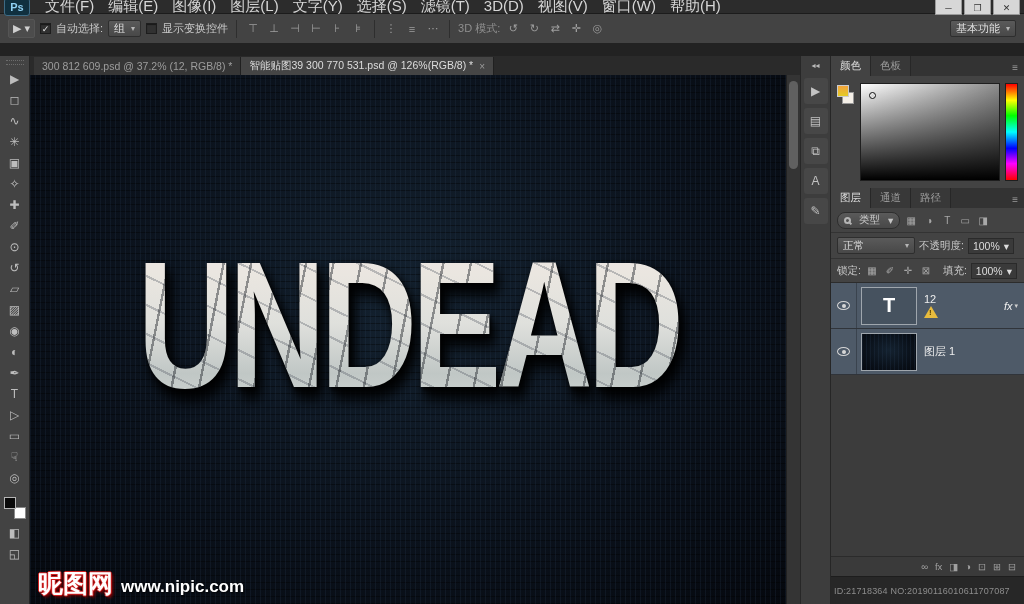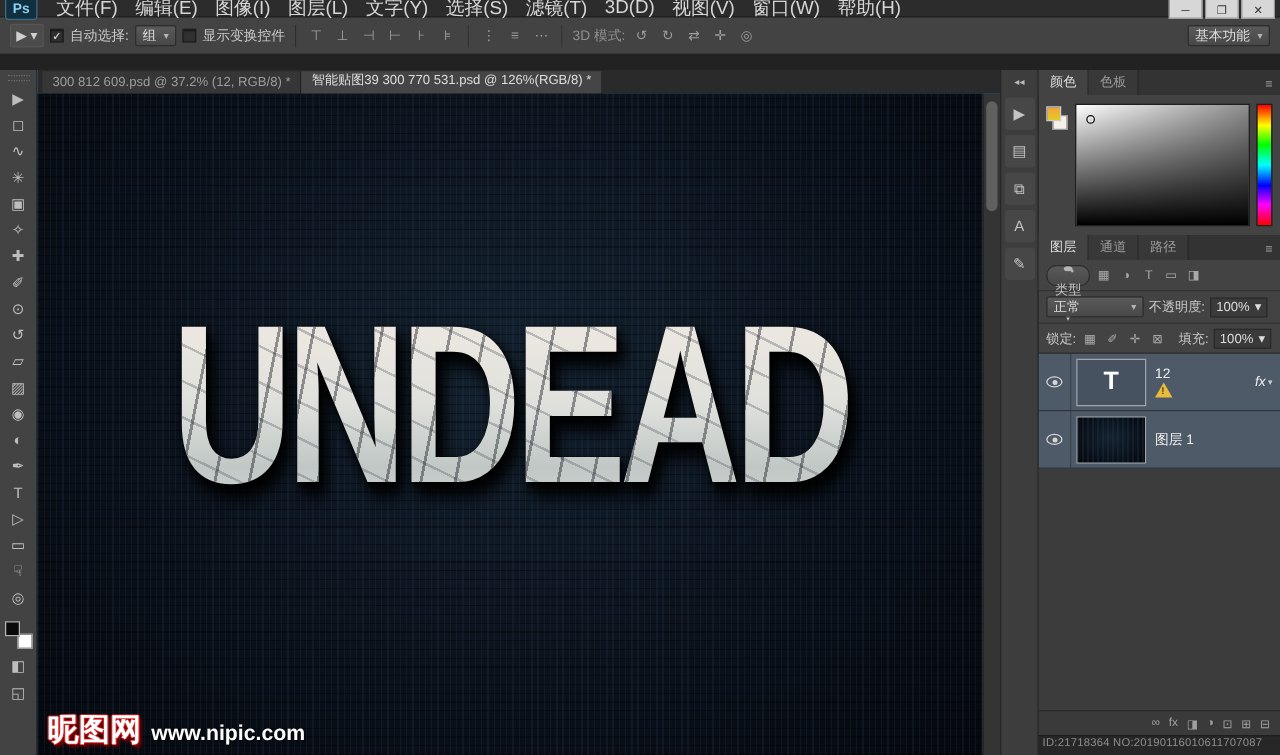--- a/index.html
+++ b/index.html
@@ -32,21 +32,21 @@
   .toolcol { width:30px; background:#434343; border-right:1px solid #262626; display:flex; flex-direction:column; align-items:center; padding-top:4px; }
   .grip { width:18px; height:5px; border-top:1px dotted #6c6c6c; border-bottom:1px dotted #6c6c6c; margin-bottom:4px; }
   .tool { width:24px; height:21px; font-size:12px; line-height:21px; text-align:center; color:#bdbdbd; border-radius:2px; }
   .swatches { position:relative; width:22px; height:22px; margin:8px 0 4px 0; }
   .sw-bg { position:absolute; right:0; bottom:0; width:12px; height:12px; background:#fff; border:1px solid #8a8a8a; }
   .sw-fg { position:absolute; left:0; top:0; width:12px; height:12px; background:#0a0a0a; border:1px solid #b5b5b5; }
 
   .canvascol { flex:1; display:flex; flex-direction:column; background:#0ea5e9; min-width:0; }
   .tabbar { height:19px; background:#2a2a2a; display:flex; align-items:flex-end; padding-left:4px; }
   .tab { display:flex; align-items:center; gap:6px; height:18px; padding:0 8px; font-size:10.5px; background:#363636; color:#9d9d9d; border-right:1px solid #202020; white-space:nowrap; }
-  .tab.active { background:#454545; color:#ddd;flex-direction:column; }
+  .tab.active { background:#454545; color:#ddd; }
   .tab .close { font-size:10px; color:#9a9a9a; }
   .canvas-wrap { flex:1; display:flex; min-height:0; }
   .canvas { flex:1; position:relative; overflow:hidden;
     background-color:#0a0f16;
     background-image:
       repeating-linear-gradient(90deg, rgba(40,60,85,.22) 0 1px, transparent 1px 5px),
       repeating-linear-gradient(0deg, rgba(0,0,0,.38) 0 1px, transparent 1px 7px),
       radial-gradient(ellipse at 50% 42%, #142230 0%, #0b121c 55%, #05080e 100%);
   }
   .headline { position:absolute; left:50%; top:47%; transform:translate(-50%,-50%) scale(.78,1.05); white-space:nowrap;
@@ -80,21 +80,21 @@
   .fgbg .back { position:absolute; left:5px; top:9px; width:12px; height:12px; background:#f5f0e8; border:1px solid #999; }
   .sbsquare { flex:1; border:1px solid #1f1f1f;
     background:linear-gradient(to bottom, rgba(0,0,0,0), #000), linear-gradient(to right,#ffffff,#8d8d8d); position:relative; }
   .sbcursor { position:absolute; left:8px; top:8px; width:7px; height:7px; border:1px solid #111; border-radius:50%; box-shadow:0 0 0 1px #eee inset; }
   .huestrip { width:13px; border:1px solid #1f1f1f;
     background:linear-gradient(to bottom,#f00 0%,#ff0 17%,#0f0 33%,#0ff 50%,#00f 67%,#f0f 83%,#f00 100%); }
 
   .layers-panel { flex:1; display:flex; flex-direction:column; min-height:0; }
   .lrow { display:flex; align-items:center; gap:4px; padding:0 6px; font-size:10.5px; color:#c6c6c6; }
   .filter-row { height:25px; background:#434343; border-bottom:1px solid #333; }
-  .pill { display:inline-flex; align-items:center; gap:8px; height:17px; padding:0 6px; background:linear-gradient(#5a5a5a,#484848); border:1px solid #2e2e2e; border-radius:8px;flex-direction:column; }
+  .pill { display:inline-flex; align-items:center; gap:8px; height:17px; padding:0 6px; background:linear-gradient(#5a5a5a,#484848); border:1px solid #2e2e2e; border-radius:8px; }
   .mag { width:7px; height:7px; border:2px solid #b5b5b5; border-radius:50%; position:relative; display:inline-block; }
   .mag::after { content:""; position:absolute; width:4px; height:2px; background:#b5b5b5; transform:rotate(45deg); right:-3px; bottom:-2px; }
   .ficon { font-size:10px; color:#a8a8a8; width:14px; text-align:center; }
   .blend-row { height:26px; border-bottom:1px solid #333; }
   .lock-row { height:24px; border-bottom:1px solid #2c2c2c; }
   .val { display:inline-flex; align-items:center; gap:4px; height:16px; padding:0 4px; background:#3a3a3a; border:1px solid #2a2a2a; color:#ddd; }
 
   .layer-list { flex:1; background:#3c3c3c; overflow:hidden; }
   .layer { height:46px; display:flex; align-items:center; border-bottom:1px solid #30343a; background:#4e5a68; }
   .eye-cell { width:26px; height:100%; display:flex; align-items:center; justify-content:center; border-right:1px solid rgba(0,0,0,.25); }
@@ -108,21 +108,21 @@
       radial-gradient(ellipse at 50% 45%, #142230 0%, #0a111a 60%, #05080e 100%); }
   .lmeta { display:flex; flex-direction:column; gap:1px; }
   .lname { font-size:11px; color:#eee; }
   .warn { position:relative; width:0; height:0; border-left:7px solid transparent; border-right:7px solid transparent; border-bottom:12px solid #e8bb3d; }
   .warn span { position:absolute; left:-2px; top:2px; font-size:8px; font-weight:bold; color:#5a4100; }
   .fxcell { margin-left:auto; padding-right:6px; display:flex; align-items:center; gap:2px; font-size:11px; font-style:italic; color:#f0f0f0; }
   .fxcell .arrow { font-size:7px; font-style:normal; color:#cfcfcf; }
 
   .panel-bottom { height:20px; background:#3a3a3a; border-top:1px solid #2b2b2b; display:flex; align-items:center; justify-content:flex-end; gap:7px; padding:0 8px; }
   .pbicon { font-size:9.5px; color:#a0a0a0; }
-  .idbar { height:16px; background:#272727; border-top:1px solid #1d1d1d; display:flex; padding:0 3px; }
+  .idbar { height:28px; background:#272727; border-top:1px solid #1d1d1d; display:flex; align-items:center; padding:0 3px; }
   .idtext { font-size:9px; color:#8d8d8d; letter-spacing:.2px; white-space:nowrap; }
 </style>
 </head>
 <body>
 
 <div class="app">
 
   <div class="titlebar">
     <div class="ps-logo">Ps</div>
     <div class="menus">

